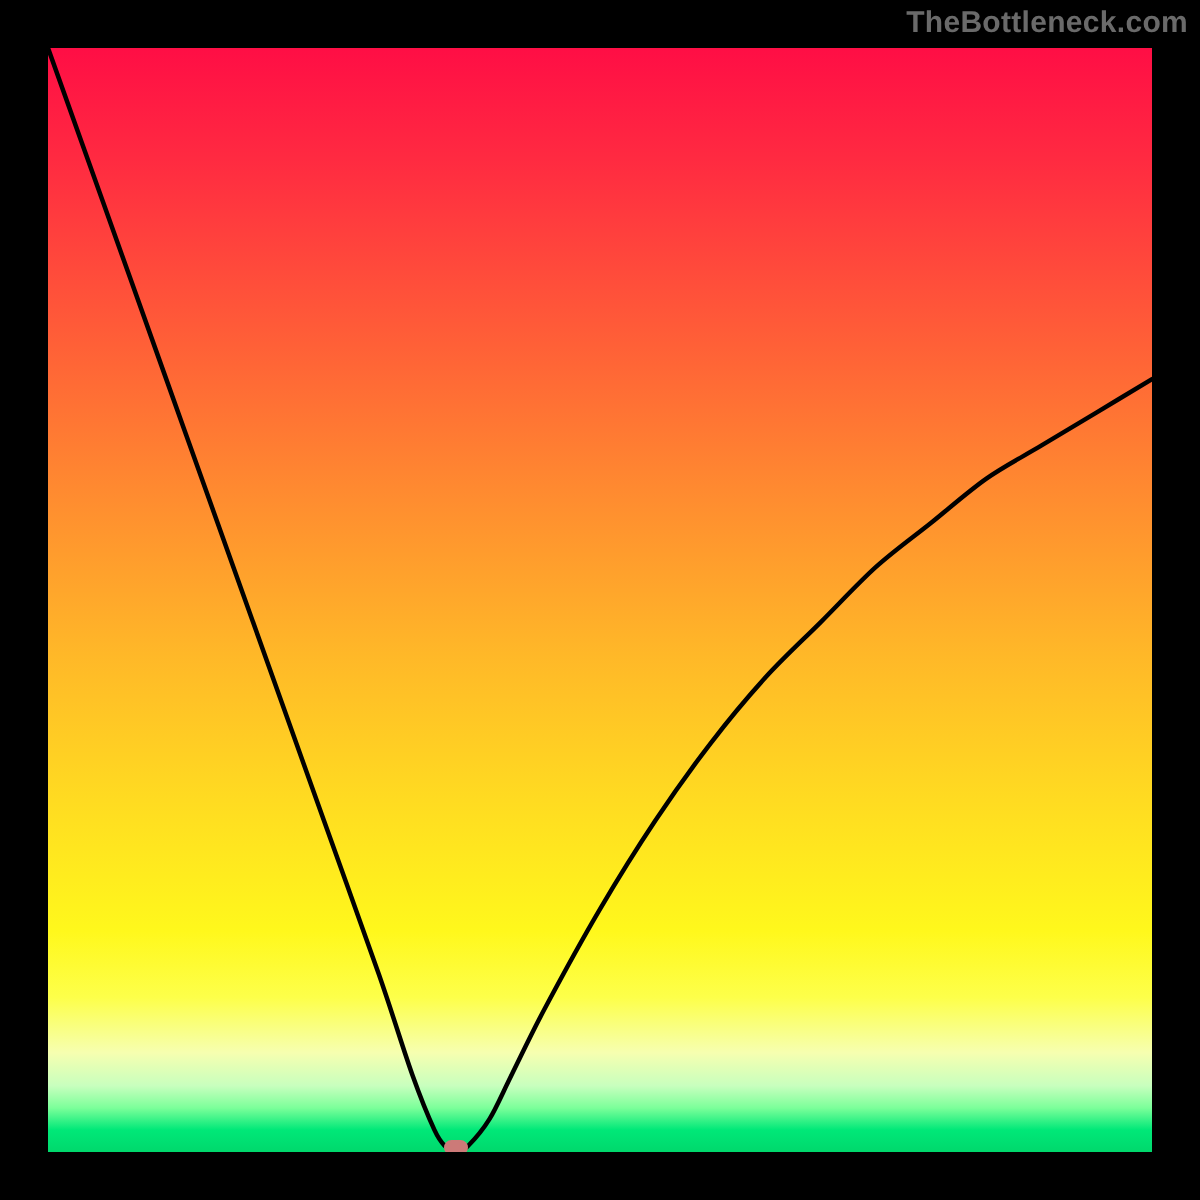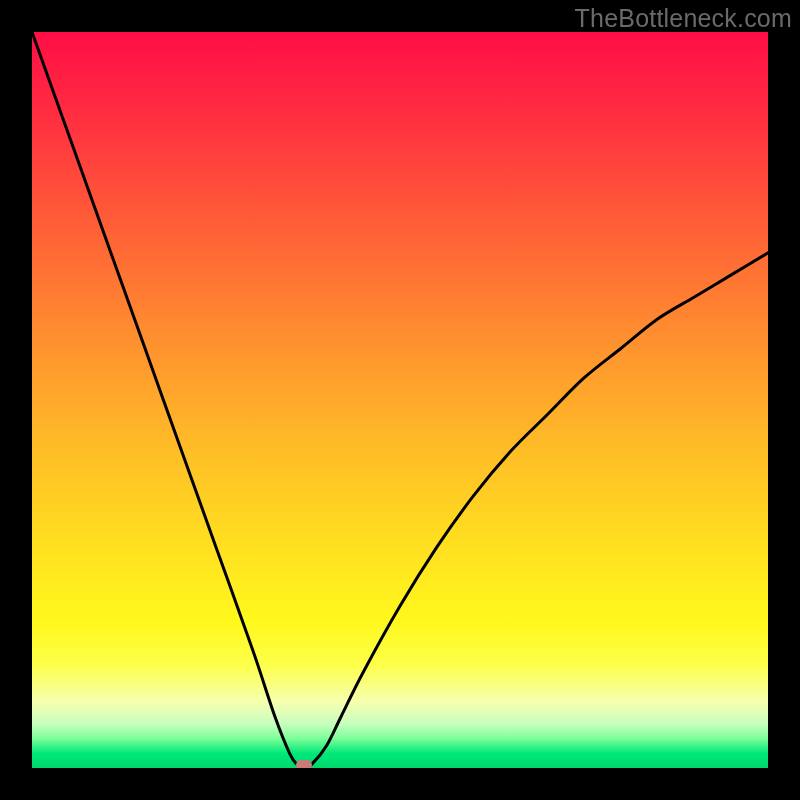--- a/index.html
+++ b/index.html
@@ -62,22 +62,22 @@
     height: 10px;
     background: #cc7a78;
     border-radius: 5px;
     transform: translate(-50%, -50%);
   }
   .watermark {
     position: absolute;
     top: 4px;
     right: 8px;
     color: #6a6a6a;
-    font-size: 25px;
-    font-weight: 400;
+    font-size: 20px;
+    font-weight: 700;
     letter-spacing: 0.2px;
   }
 </style>
 </head>
 <body>
 
 <div class="outer">
 
   <div class="watermark">TheBottleneck.com</div>
 

